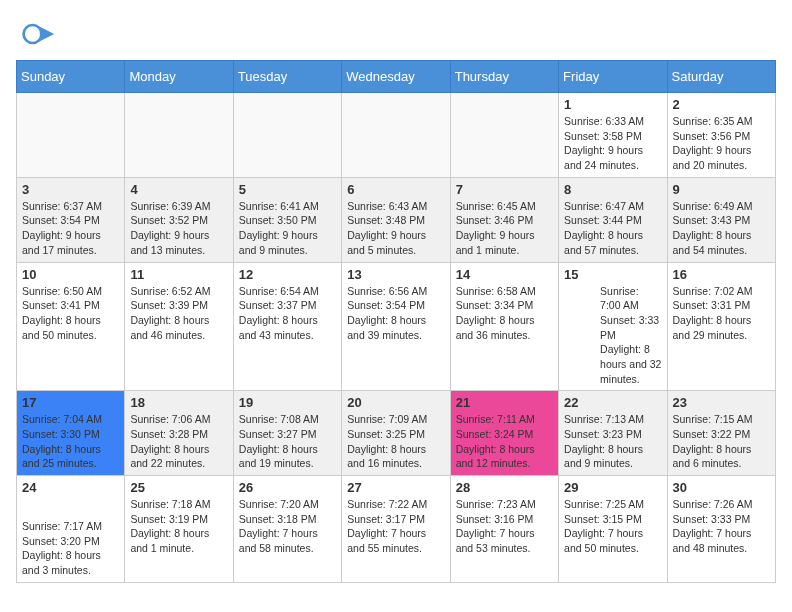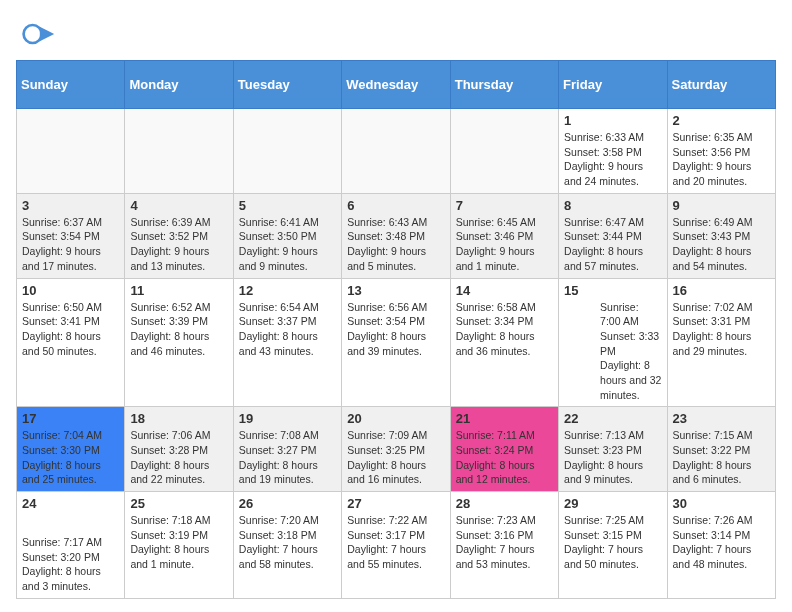--- a/index.html
+++ b/index.html
@@ -56,22 +56,22 @@
       width: 100%;
       border-collapse: collapse;
       padding: 0 8px;
       margin: 0 8px;
       width: calc(100% - 16px);
     }
     .calendar th {
       background: #4a90d9;
       color: #fff;
       font-size: 13px;
-      font-weight: bold;
-      padding: 16px 4px;
+      font-weight: normal;
+      padding: 8px 4px;
       text-align: left;
       border: 1px solid #3a7bc8;
     }
     .calendar td {
       vertical-align: top;
       border: 1px solid #ccc;
       padding: 4px 5px;
       font-size: 11px;
       color: #333;
       background: #fff;
@@ -320,19 +320,19 @@
           </td>
           <td>
             <span class="day-num">29</span>
             <div class="day-info" style="white-space: pre-line;">Sunrise: 7:25 AM
 Sunset: 3:15 PM
 Daylight: 7 hours and 50 minutes.</div>
           </td>
           <td>
             <span class="day-num">30</span>
             <div class="day-info" style="white-space: pre-line;">Sunrise: 7:26 AM
-Sunset: 3:14 PM
+Sunset: 3:33 PM
 Daylight: 7 hours and 48 minutes.</div>
           </td>
         </tr>
       </tbody>
   </table>
 </div>
 
 </body></html>

